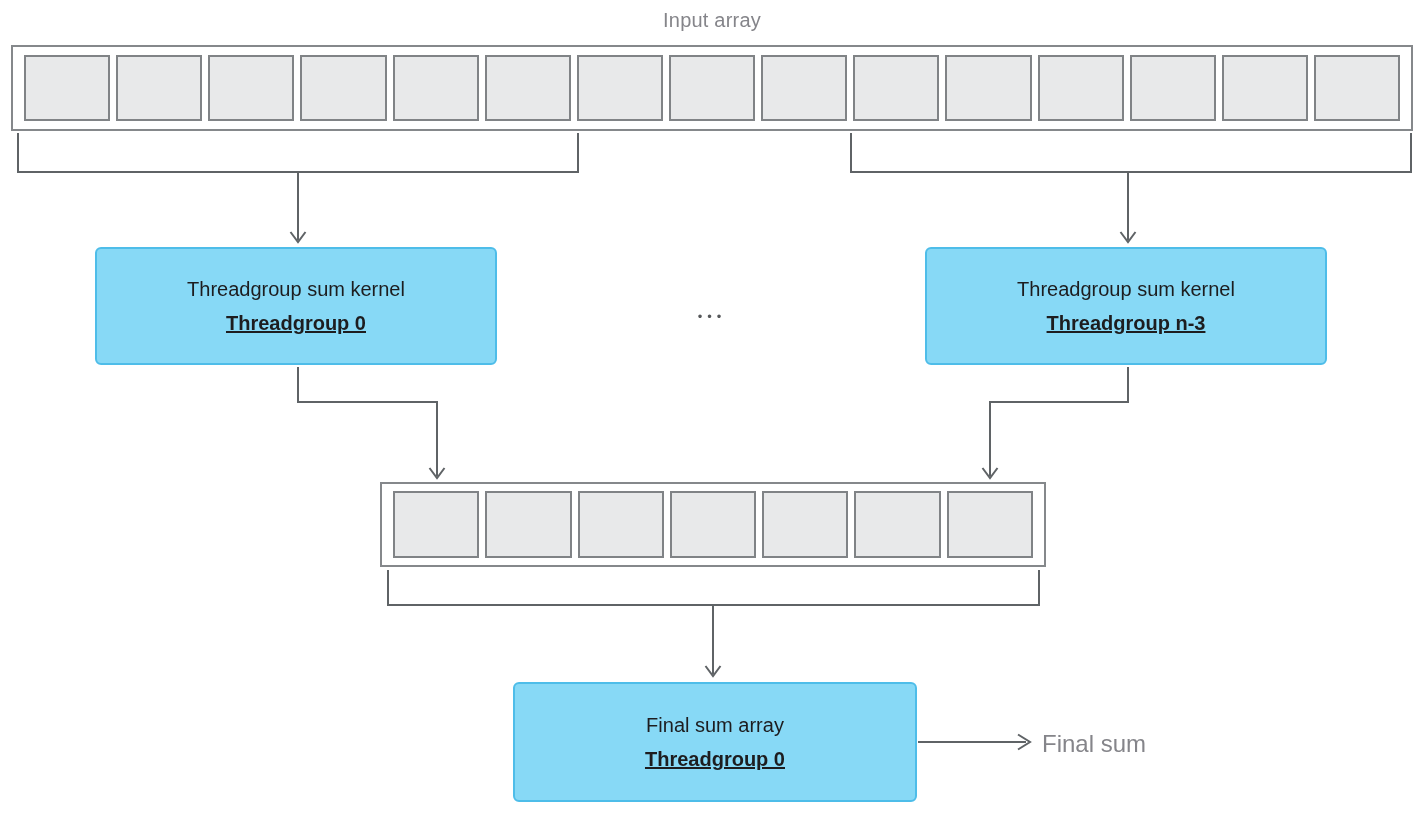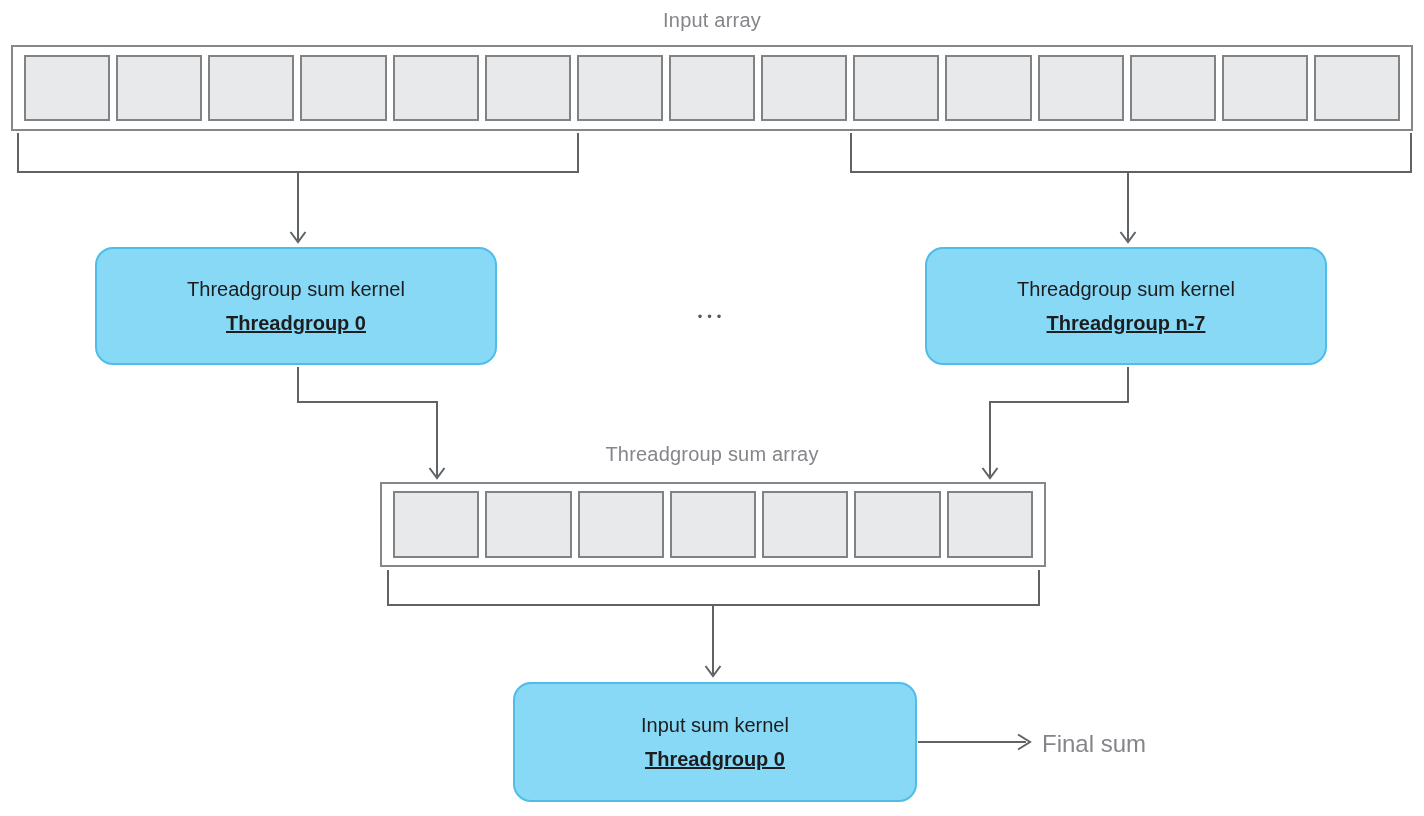--- a/index.html
+++ b/index.html
@@ -49,21 +49,21 @@
     border:2px solid var(--cell-border);
   }
   .sum-array .cell{height:67px;}
   .wires{position:absolute;left:0;top:0;pointer-events:none;}
   .wires path{fill:none;stroke:var(--line);stroke-width:2;stroke-linejoin:miter;}
   .kernel-box{
     position:absolute;
     box-sizing:border-box;
     background:var(--kernel-fill);
     border:2px solid var(--kernel-border);
-    border-radius:18px;
+    border-radius:6px;
     display:flex;flex-direction:column;
     align-items:center;justify-content:center;
     gap:13px;
     color:var(--kernel-text);
     font-size:20px;line-height:1.05;
     text-align:center;
   }
   .kernel-left{left:95px;top:247px;width:402px;height:118px;}
   .kernel-right{left:925px;top:247px;width:402px;height:118px;}
   .kernel-final{left:513px;top:682px;width:404px;height:120px;}
@@ -126,37 +126,36 @@
 
   <div class="kernel-box kernel-left">
     <div class="kernel-line1">Threadgroup sum kernel</div>
     <div class="kernel-line2">Threadgroup 0</div>
   </div>
 
   <div class="dots">•••</div>
 
   <div class="kernel-box kernel-right">
     <div class="kernel-line1">Threadgroup sum kernel</div>
-    <div class="kernel-line2">Threadgroup n-7</div>
+    <div class="kernel-line2">Threadgroup n-3</div>
   </div>
 
-  <div class="array-label sum-label">Threadgroup sum array</div>
 
   <div class="array-box sum-array">
     <div class="cells">
       <div class="cell"></div>
     <div class="cell"></div>
         <div class="cell"></div>
         <div class="cell"></div>
         <div class="cell"></div>
         <div class="cell"></div>
         <div class="cell"></div>
       </div>
   </div>
 
   <div class="kernel-box kernel-final">
-    <div class="kernel-line1">Input sum kernel</div>
+    <div class="kernel-line1">Final sum array</div>
     <div class="kernel-line2">Threadgroup 0</div>
   </div>
 
   <div class="final-sum-label">Final sum</div>
 
 </div>
 
 </body></html>

